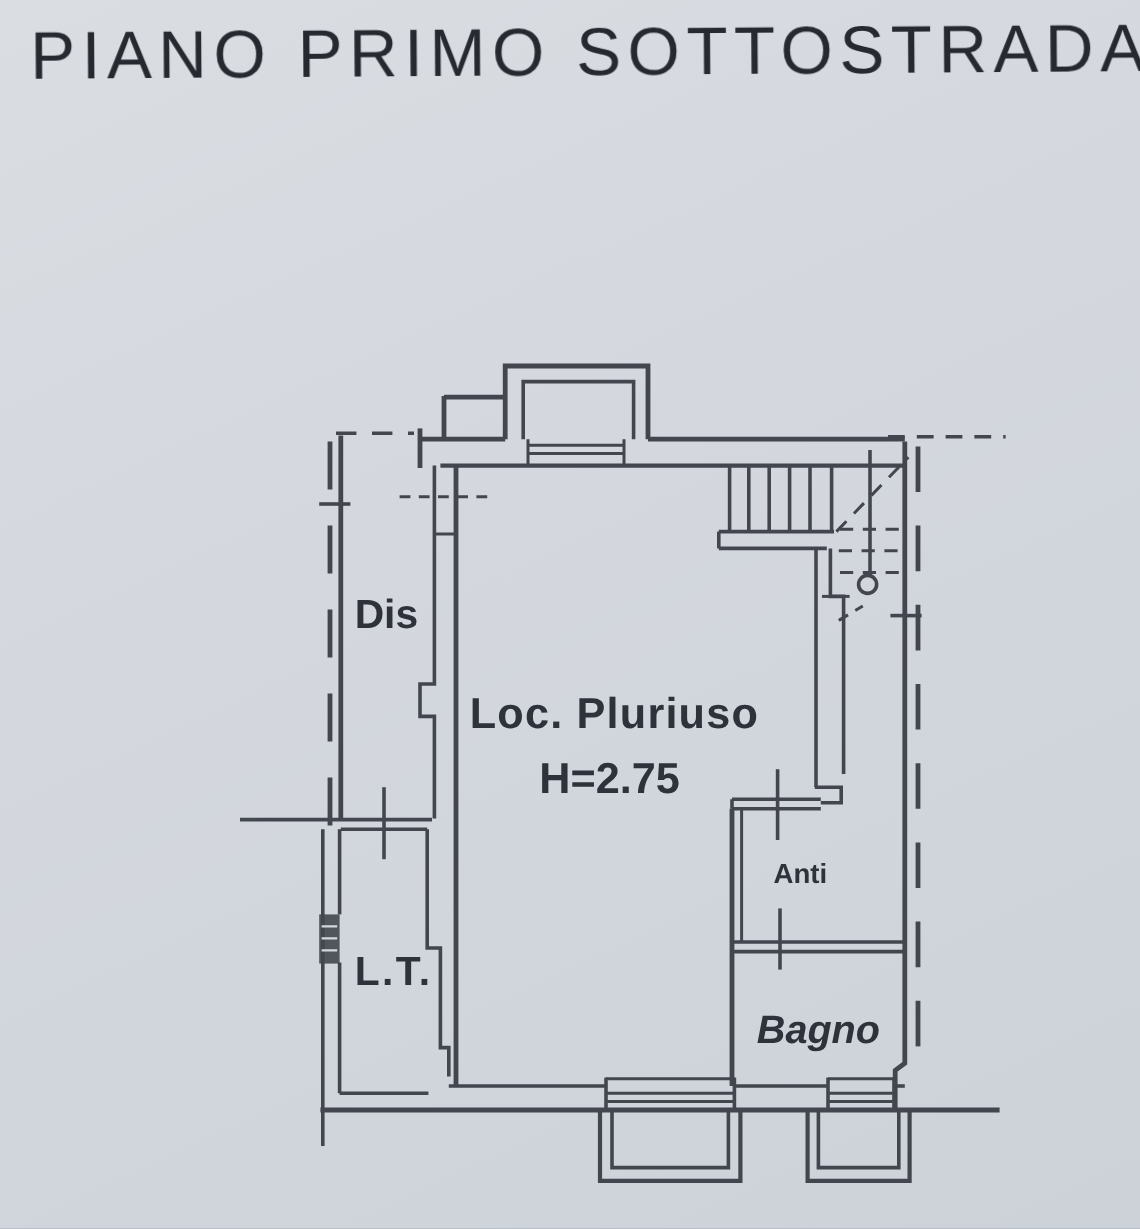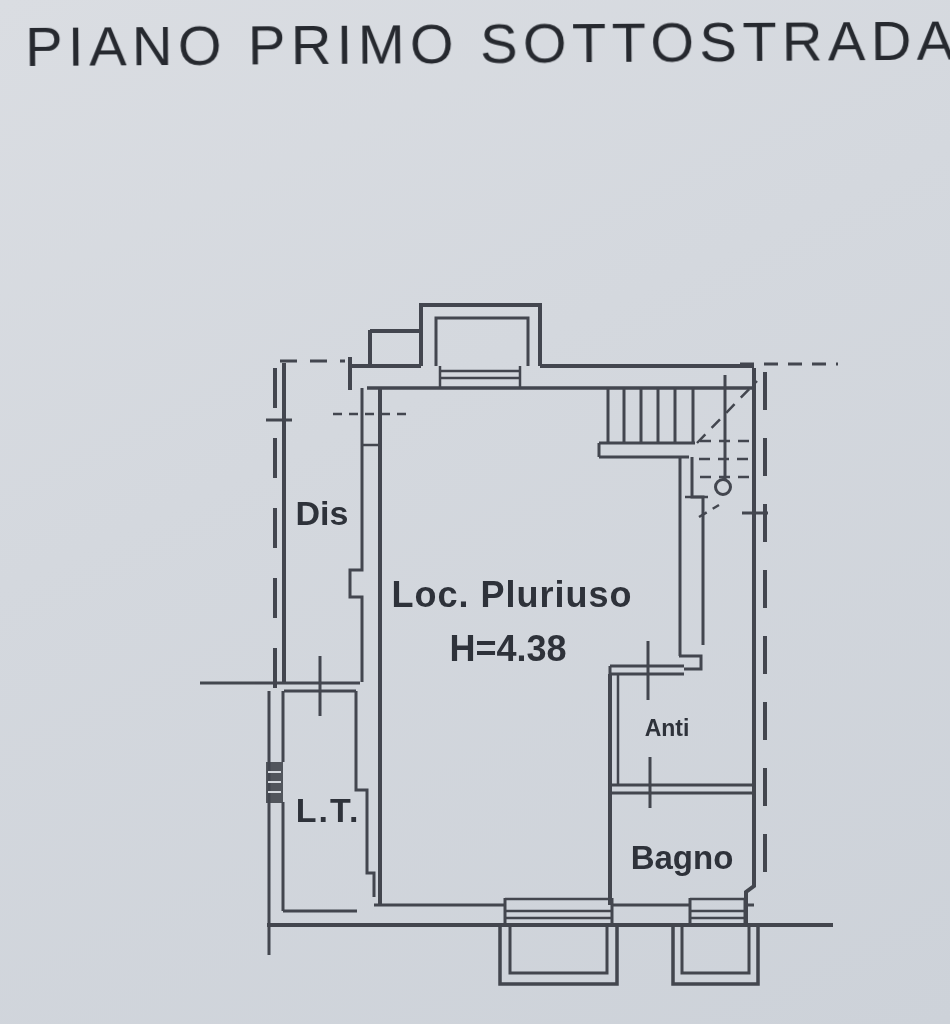--- a/index.html
+++ b/index.html
@@ -38,21 +38,21 @@
     transform:translate(-50%,-50%);
     font-weight:700;
     color:var(--label-ink);
     white-space:nowrap;
     filter:blur(0.35px);
   }
   .lbl-dis   {left:322px;top:513px;font-size:34px;text-align:right;}
   .lbl-locp  {left:512px;top:595px;font-size:36px;letter-spacing:1px;text-align:right;}
   .lbl-h     {left:508px;top:649px;font-size:36px;}
   .lbl-anti  {left:667px;top:728px;font-size:23px;}
-  .lbl-bagno {left:682px;top:858px;font-size:33px;}
+  .lbl-bagno {left:682px;top:858px;font-size:33px;font-style:italic;}
   .lbl-lt    {left:328px;top:810px;font-size:34px;letter-spacing:2px;}
 </style>
 </head>
 <body>
 
 <div class="page">
 
   <div class="page-title">PIANO PRIMO SOTTOSTRADA</div>
 
   <svg class="plan-svg" width="950" height="1024" viewBox="0 0 950 1024">
@@ -175,18 +175,18 @@
         <path d="M510 926 V973 H607 V926" stroke-width="3"></path>
         <path d="M673 926 V984 H758 V926" stroke-width="3.5"></path>
         <path d="M682 926 V973 H749 V926" stroke-width="3"></path>
       </g>
 
     </g>
   </svg>
 
   <div class="room-label lbl-dis">Dis</div>
   <div class="room-label lbl-locp">Loc. Pluriuso</div>
-  <div class="room-label lbl-h">H=4.38</div>
+  <div class="room-label lbl-h">H=2.75</div>
   <div class="room-label lbl-anti">Anti</div>
   <div class="room-label lbl-bagno">Bagno</div>
   <div class="room-label lbl-lt">L.T.</div>
 
 </div>
 
 </body></html>

